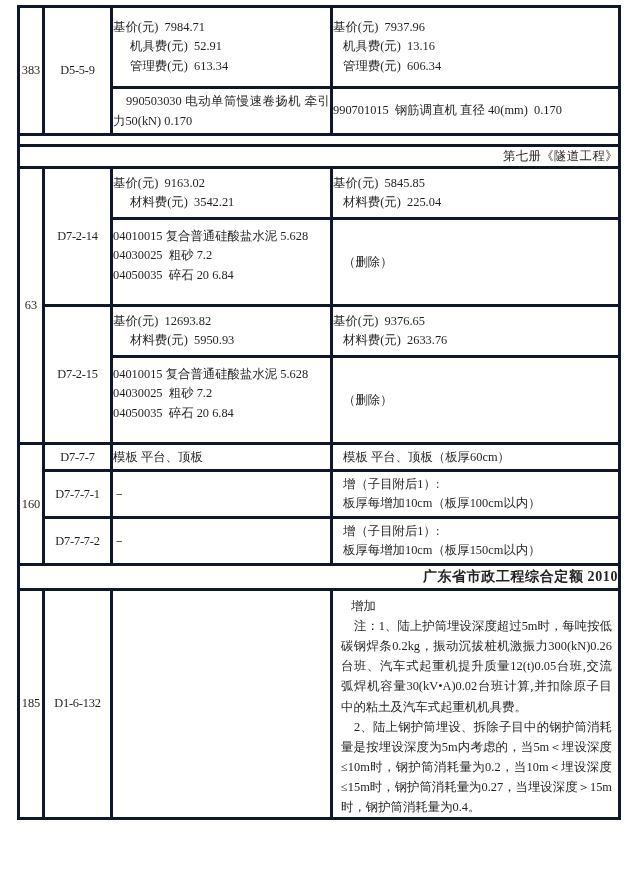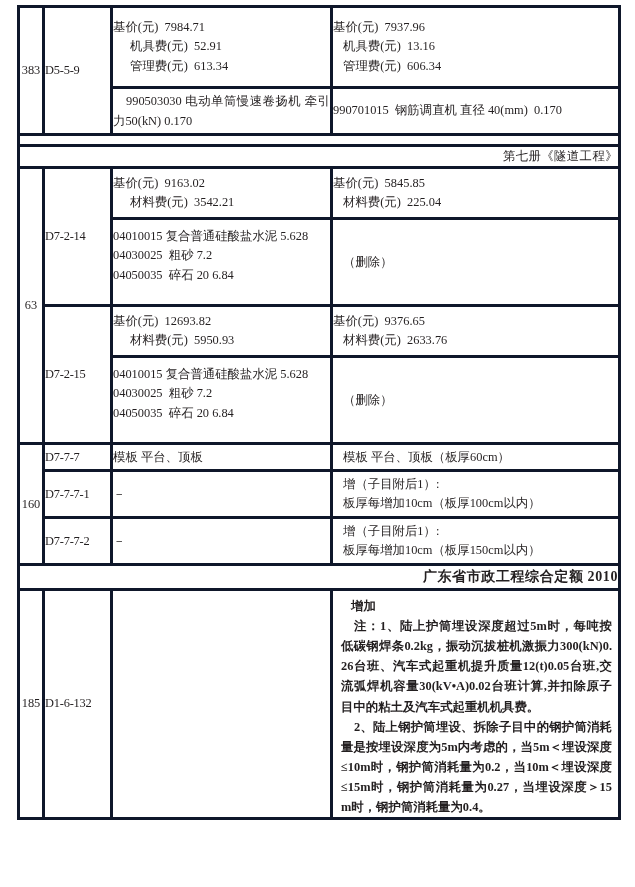--- a/index.html
+++ b/index.html
@@ -41,21 +41,21 @@
   col.c-code  { width: 68px; }
   col.c-old   { width: 220px; }
   col.c-new   { width: 288px; }
 
   .cell-no {
     text-align: center;
     font-size: 12.4px;
     letter-spacing: 0px;
   }
   .cell-code {
-    text-align: left;
+    text-align: center;
     font-size: 12.4px;
     letter-spacing: -0.2px;
     margin-left: 40px;
   }
   .body-cell {
     padding: 5px 6px 5px 7px;
     vertical-align: middle;
   }
   .body-cell.mid { vertical-align: middle; }
   .body-cell.top { vertical-align: top; }
@@ -214,21 +214,21 @@
       <tr>
         <td class="banner bold" colspan="4">广东省市政工程综合定额 2010</td>
       </tr>
 
       <tr>
         <td class="cell-no">185</td>
         <td class="cell-code">D1-6-132</td>
         <td class="body-cell mid muted-blank">
           <span class="ln"></span>
         </td>
-        <td class="body-cell top" style="padding-top:6px;padding-left:8px;padding-right:6px;font-weight:bold;">
+        <td class="body-cell top" style="padding-top:6px;padding-left:8px;padding-right:6px;">
           <span class="ln ind-sm">增加</span>
           <span class="just indent">注：1、陆上护筒埋设深度超过5m时，每吨按低碳钢焊条0.2kg，振动沉拔桩机激振力300(kN)0.26台班、汽车式起重机提升质量12(t)0.05台班,交流弧焊机容量30(kV•A)0.02台班计算,并扣除原子目中的粘土及汽车式起重机机具费。</span>
           <span class="just indent">2、陆上钢护筒埋设、拆除子目中的钢护筒消耗量是按埋设深度为5m内考虑的，当5m＜埋设深度≤10m时，钢护筒消耗量为0.2，当10m＜埋设深度≤15m时，钢护筒消耗量为0.27，当埋设深度＞15m时，钢护筒消耗量为0.4。</span>
         </td>
       </tr>
 
     </tbody>
   </table>
 
 </div>

